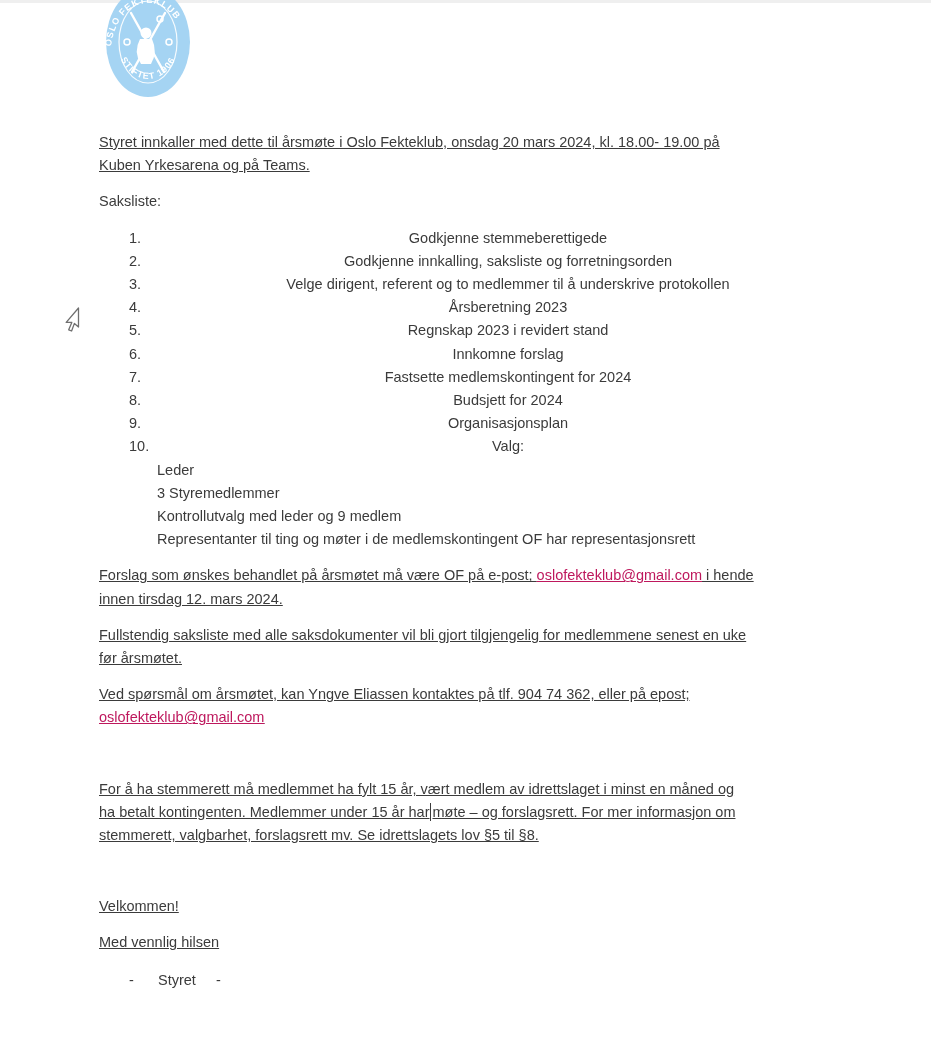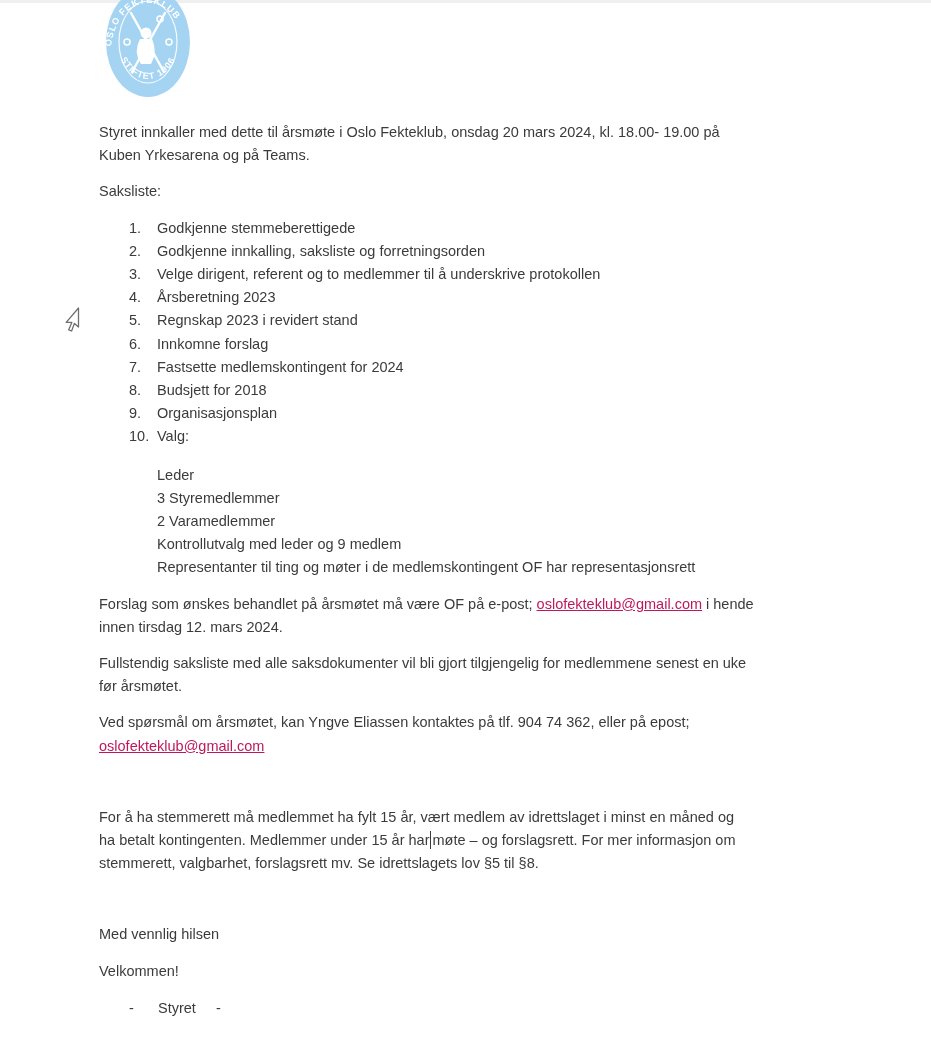--- a/index.html
+++ b/index.html
@@ -19,27 +19,27 @@
   }
   .logo{
     position:absolute;left:104px;top:-14px;width:88px;height:113px;
   }
   .margin-cursor{
     position:absolute;left:60px;top:306px;width:22px;height:32px;
   }
   .content{
     position:absolute;left:99px;top:121px;width:760px;
   }
-  .para{white-space:pre-line;margin:0 0 13px 0;}
+  .para{white-space:pre-line;margin:10px 0 13px 0;text-decoration:underline;}
   .heading{margin:0 0 13px 0;}
   .agenda{margin:0;}
   .agenda-row{display:flex;}
   .agenda-row .num{flex:none;width:28px;margin-left:30px;}
-  .agenda-row .txt{flex:1;}
-  .sub-list{margin:15px 0 13px 0;padding-left:58px;}
+  .agenda-row .txt{flex:1;text-align:center;}
+  .sub-list{margin:0 0 13px 0;padding-left:58px;}
   .doc-link{color:#be185d;text-decoration:underline;cursor:pointer;}
   .caret{
     display:inline-block;width:1px;height:18px;background:#3b3b3b;
     vertical-align:-4px;margin:0 1px;
   }
   .gap-lg{margin-bottom:48px;}
   .signature{white-space:pre;margin-left:30px;}
 </style>
 </head>
 <body>
@@ -106,53 +106,52 @@
         <div class="agenda-row">
           <span class="num">6.</span>
           <span class="txt">Innkomne forslag</span>
         </div>
         <div class="agenda-row">
           <span class="num">7.</span>
           <span class="txt">Fastsette medlemskontingent for 2024</span>
         </div>
         <div class="agenda-row">
           <span class="num">8.</span>
-          <span class="txt">Budsjett for 2018</span>
+          <span class="txt">Budsjett for 2024</span>
         </div>
         <div class="agenda-row">
           <span class="num">9.</span>
           <span class="txt">Organisasjonsplan</span>
         </div>
         <div class="agenda-row">
           <span class="num">10.</span>
           <span class="txt">Valg:</span>
         </div>
       </div>
 
     <div class="sub-list">
         <div>Leder</div>
         <div>3 Styremedlemmer</div>
-        <div>2 Varamedlemmer</div>
         <div>Kontrollutvalg med leder og 9 medlem</div>
         <div>Representanter til ting og møter i de medlemskontingent OF har representasjonsrett</div>
       </div>
 
     <p class="para"><span>Forslag som ønskes behandlet på årsmøtet må være OF på e-post; </span><a class="doc-link">oslofekteklub@gmail.com</a><span> i hende
 innen tirsdag 12. mars 2024.</span></p>
 
     <p class="para">Fullstendig saksliste med alle saksdokumenter vil bli gjort tilgjengelig for medlemmene senest en uke
 før årsmøtet.</p>
 
     <p class="para gap-lg"><span>Ved spørsmål om årsmøtet, kan Yngve Eliassen kontaktes på tlf. 904 74 362, eller på epost;
 </span><a class="doc-link">oslofekteklub@gmail.com</a></p>
 
     <p class="para gap-lg"><span>For å ha stemmerett må medlemmet ha fylt 15 år, vært medlem av idrettslaget i minst en måned og
 ha betalt kontingenten. Medlemmer under 15 år har</span><span class="caret"></span><span>møte – og forslagsrett. For mer informasjon om
 stemmerett, valgbarhet, forslagsrett mv. Se idrettslagets lov §5 til §8.</span></p>
 
+    <p class="para">Velkommen!</p>
+
     <p class="para">Med vennlig hilsen</p>
-
-    <p class="para">Velkommen!</p>
 
     <p class="signature">-      Styret     -</p>
 
   </div>
 </div>
 
 </body></html>

